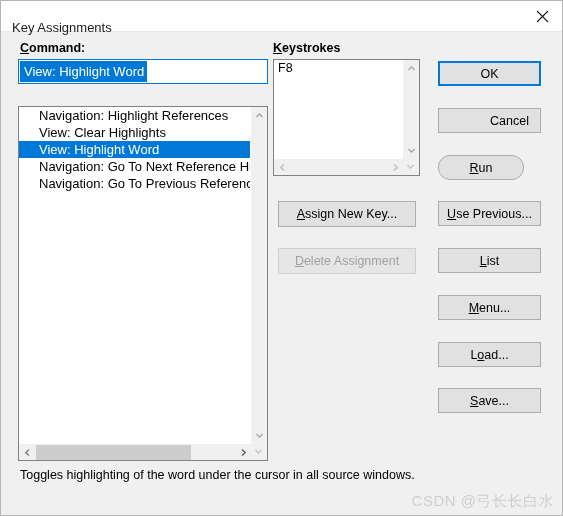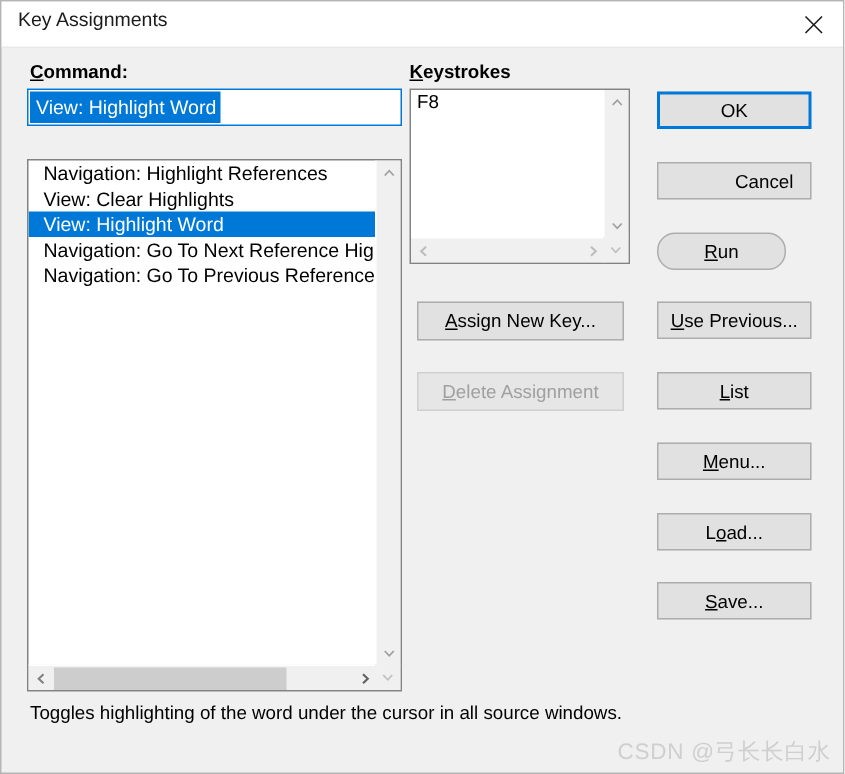--- a/index.html
+++ b/index.html
@@ -19,21 +19,21 @@
   }
 
   
   #titlebar {
     position: absolute; left: 0; top: 0;
     width: 563px; height: 31px;
     background: #ffffff;
     border-bottom: 1px solid #e8e8e8;
   }
   #title-text {
-    position: absolute; left: 11px; top: 4px;
+    position: absolute; left: 11px; top: 19px;
     font-size: 13px; color: #1b1b1b;
     white-space: nowrap;
   }
   #close-btn {
     position: absolute; right: 0px; top: 0px;
     width: 44px; height: 30px;
     display: flex; align-items: center; justify-content: center;
     cursor: pointer;
   }
   #close-btn svg { display: block; }
@@ -77,21 +77,21 @@
   }
   #command-list-items {
     position: absolute; left: 0; top: 0;
     width: 233px; height: 337px;
     overflow: hidden;
   }
   .list-item {
     height: 17px; line-height: 17px;
     font-size: 13px; color: #000;
     white-space: nowrap;
-    padding-left: 10px;
+    padding-left: 20px;
     overflow: hidden;
   }
   .list-item.selected {
     background: #0078d7;
     color: #ffffff;
   }
 
   
   #cl-vscroll {
     position: absolute; right: 0; top: 0;

